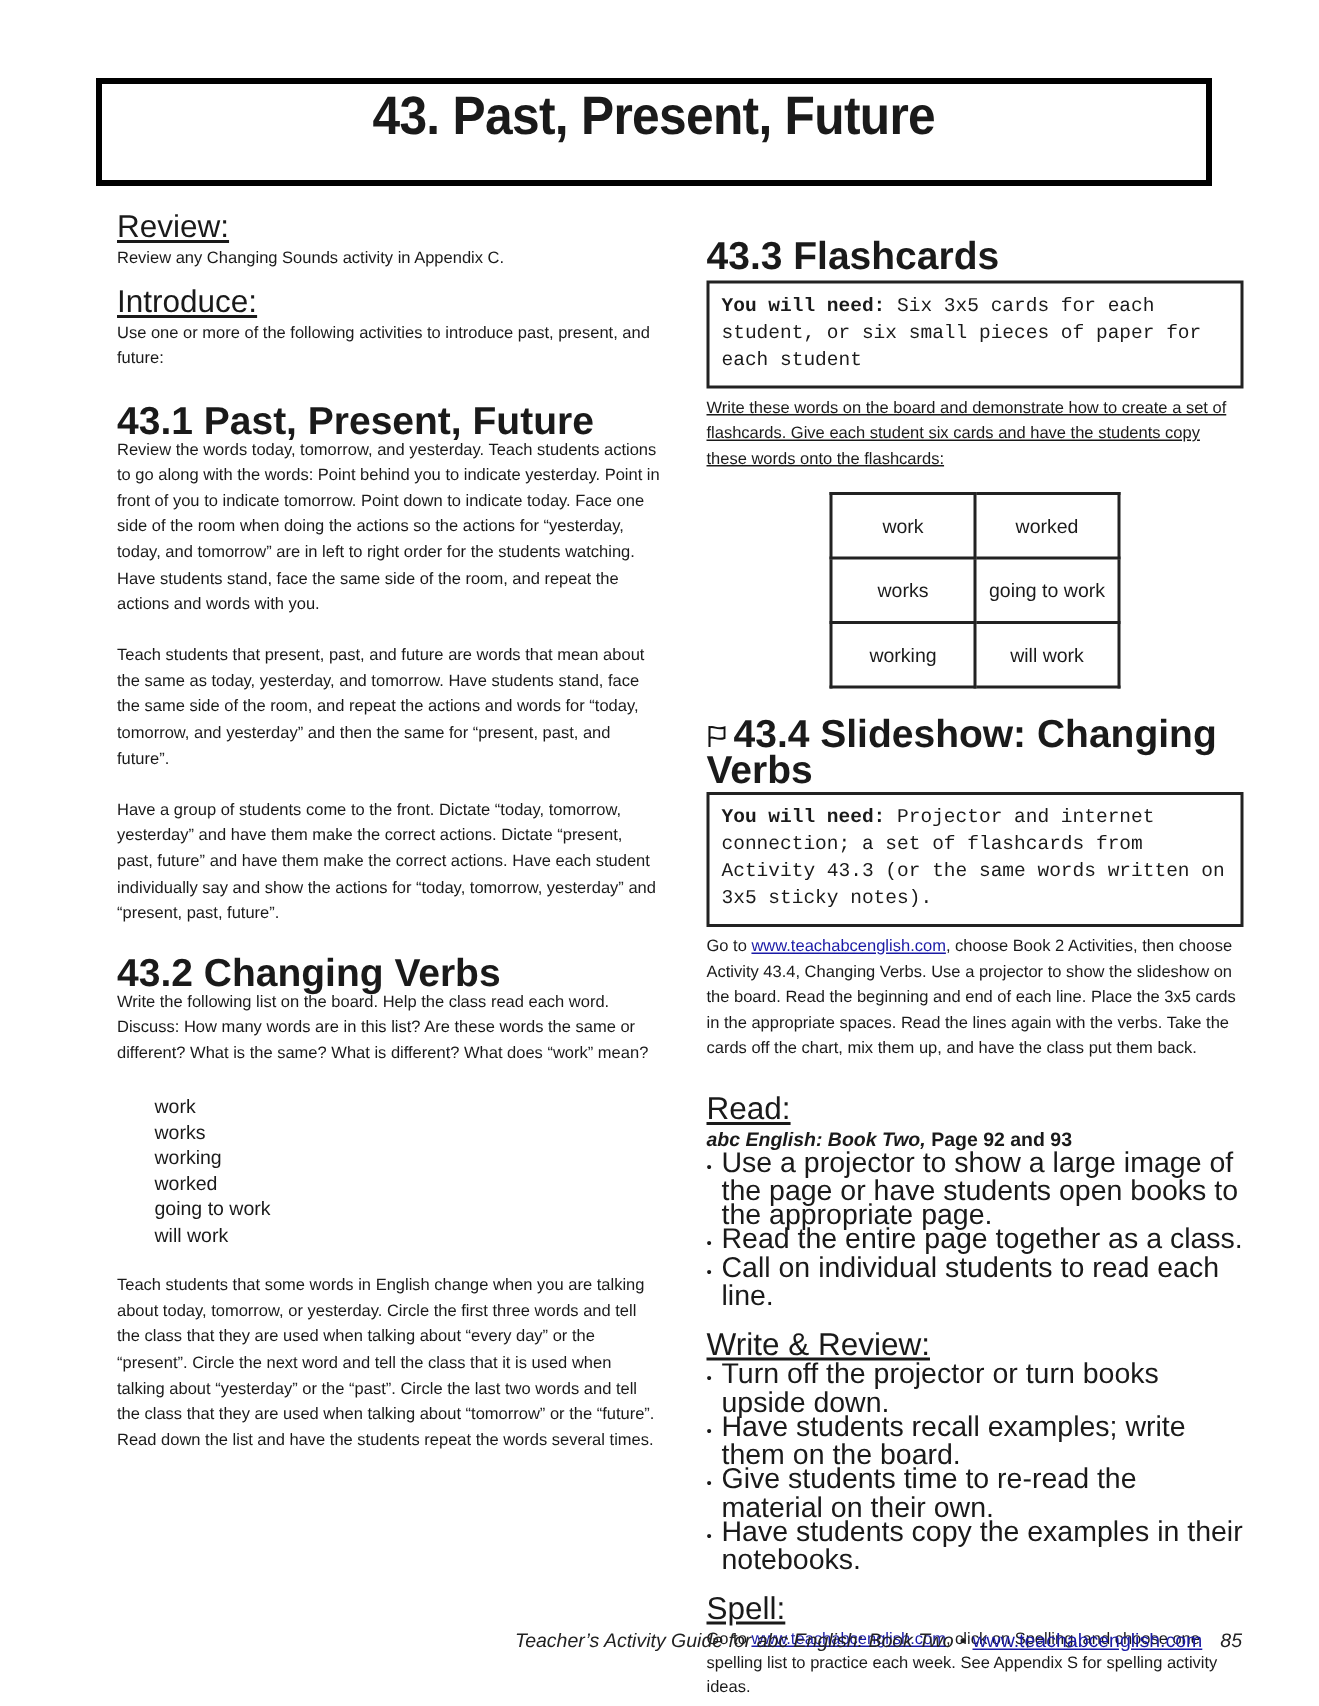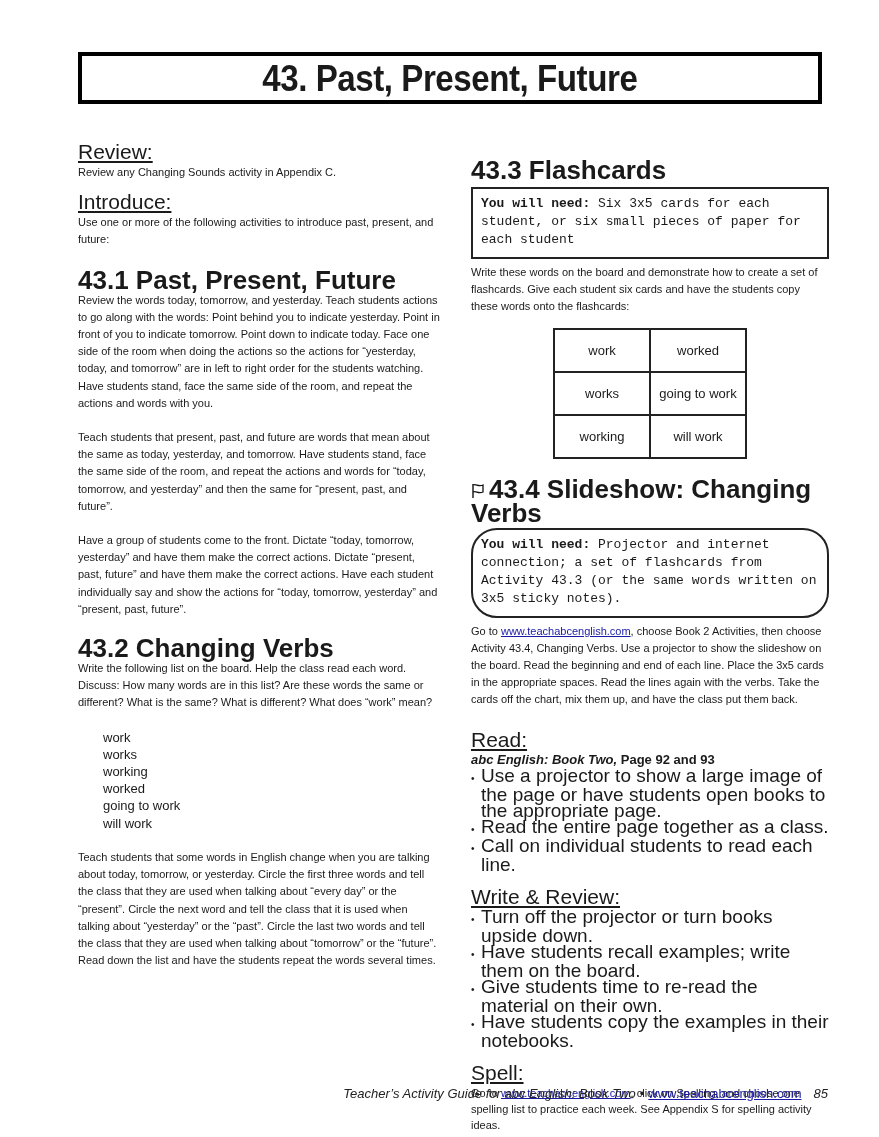--- a/index.html
+++ b/index.html
@@ -1,23 +1,23 @@
 <!DOCTYPE html>
 <html><head>
 <meta charset="utf-8">
 <style>
   html, body { margin: 0; padding: 0; background: #ffffff; }
   body {
     width: 879px; height: 1137px; position: relative; overflow: hidden;
     font-family: "Liberation Sans", sans-serif; color: #1a1a1a;
   }
   .title-box {
-    position: absolute; left: 78px; top: 52px; width: 744px; height: 52px;
+    position: absolute; left: 64px; top: 52px; width: 744px; height: 72px;
     border: 4px solid #000; box-sizing: border-box;
-    display: flex; align-items: flex-end; justify-content: center;
+    display: flex; align-items: flex-start; justify-content: center;
   }
   .title-box h1 {
     margin: 0; font-size: 36px; font-weight: bold; letter-spacing: -0.5px;
     font-family: "Liberation Sans", sans-serif; transform: scaleX(0.92);
   }
   .col { position: absolute; top: 140px; }
   .col-left { left: 78px; width: 362px; }
   .col-right { left: 471px; width: 358px; }
 
   .sec-head {
@@ -87,21 +87,21 @@
     <li>will work</li>
   </ul>
   <p class="p" style="margin-top:17px;">Teach students that some words in English change when you are talking about today, tomorrow, or yesterday.  Circle the first three words and tell the class that they are used when talking about “every day” or the “present”.  Circle the next word and tell the class that it is used when talking about “yesterday” or the “past”.  Circle the last two words and tell the class that they are used when talking about “tomorrow” or the “future”.  Read down the list and have the students repeat the words several times.</p>
 </div>
 
 <div class="col col-right" style="top:158px;">
   <h3 class="act-head">43.3  Flashcards</h3>
   <div class="need-box" style="margin-top:5px;">
     <b>You will need:</b><span>  Six 3x5 cards for each student, or six small pieces of paper for each student</span>
   </div>
-  <p class="p" style="margin-top:5px;">Write these words on the board and demonstrate how to create a set of flashcards.  Give each student six cards and have the students copy these words onto the flashcards:</p>
+  <p class="p" style="margin-top:5px;text-decoration:underline;">Write these words on the board and demonstrate how to create a set of flashcards.  Give each student six cards and have the students copy these words onto the flashcards:</p>
 
   <table class="flash-table" style="margin-top:12px;">
     <tbody>
         <tr>
       <td>work</td>
       <td>worked</td>
     </tr>
     <tr>
       <td>works</td>
       <td>going to work</td>
@@ -113,21 +113,21 @@
   </tbody>
     </table>
 
 
   <h3 class="act-head" style="margin-top:18px;">
     <svg class="flag-icon" viewBox="0 0 14 16">
       <path d="M2 1 V15" stroke="#111" stroke-width="1.4" fill="none"></path>
       <path d="M2 2 C5 0.5, 7 4, 12 2 L12 9 C7 11, 5 7.5, 2 9" stroke="#111" stroke-width="1.3" fill="none"></path>
     </svg><span>43.4  Slideshow: Changing Verbs</span>
   </h3>
-  <div class="need-box" style="margin-top:3px;border-radius:26px;">
+  <div class="need-box" style="margin-top:3px;">
     <b>You will need:</b><span>  Projector and internet connection; a set of flashcards from Activity 43.3 (or the same words written on 3x5 sticky notes).</span>
   </div>
   <p class="p" style="margin-top:5px;">
     <span>Go to </span><a class="link" href="#">www.teachabcenglish.com</a><span>, choose Book 2 Activities, then choose Activity 43.4, Changing Verbs.  Use a projector to show the slideshow on the board.  Read the beginning and end of each line.  Place the 3x5 cards in the appropriate spaces.  Read the lines again with the verbs.  Take the cards off the chart, mix them up, and have the class put them back.</span>
   </p>
 
   <h2 class="sec-head" style="margin-top:19px;">Read:</h2>
   <p class="book-ref"><i>abc English: Book Two,</i><span> Page 92 and 93</span></p>
   <ul class="bullets">
     <li>Use a projector to show a large image of the page or have students open books to the appropriate page.</li>

